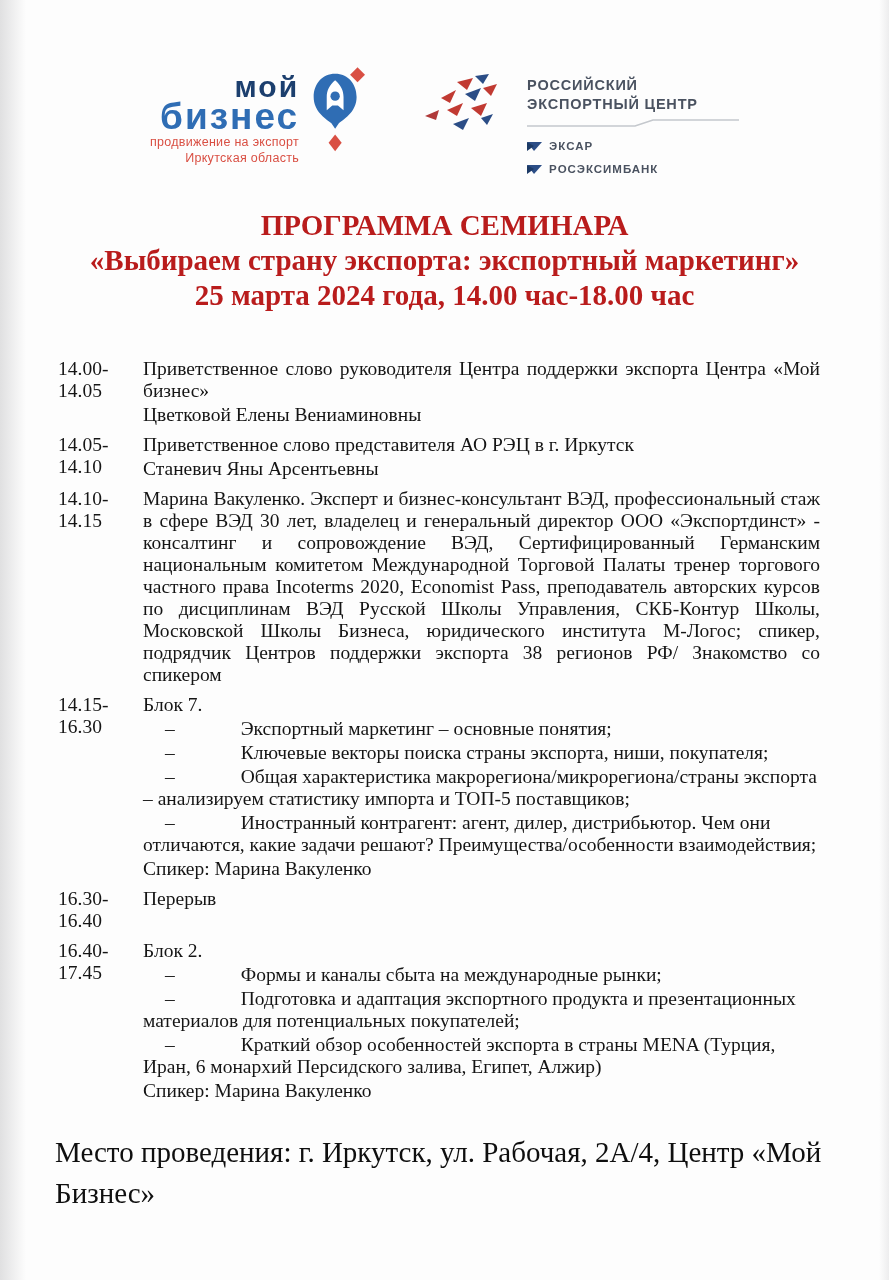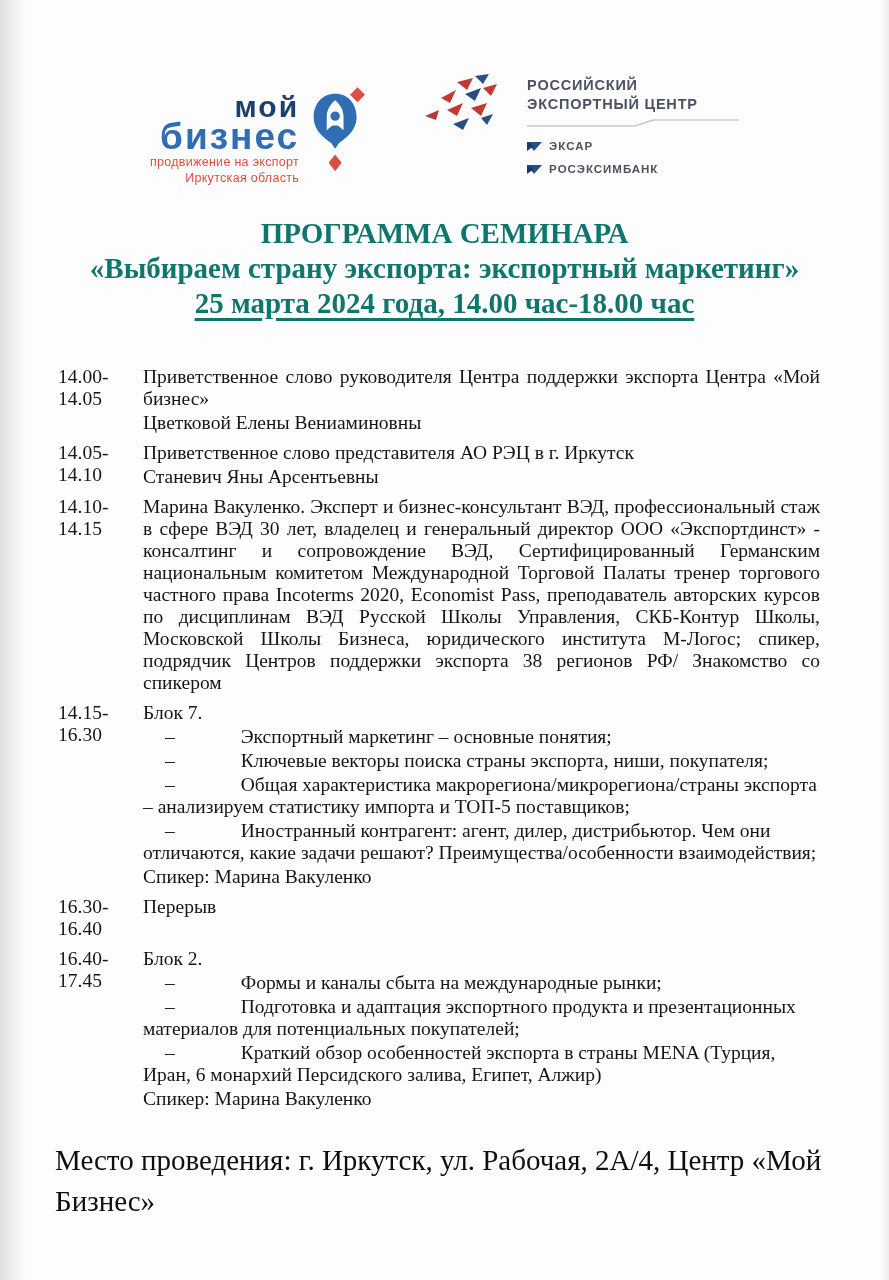--- a/index.html
+++ b/index.html
@@ -11,37 +11,37 @@
   }
   
   .scan-left{position:absolute;left:0;top:0;width:26px;height:100%;
     background:linear-gradient(to right,#e0e0e1,rgba(255,255,255,0));}
   .scan-right{position:absolute;right:0;top:0;width:10px;height:100%;
     background:linear-gradient(to left,#ededee,rgba(255,255,255,0));}
 
   
   .header{display:flex;justify-content:center;align-items:flex-start;
     gap:58px;padding-top:62px;}
-  .mb-logo{display:flex;align-items:center;gap:10px;margin-top:20px;}
+  .mb-logo{display:flex;align-items:center;gap:10px;}
   .mb-text{display:flex;flex-direction:column;align-items:flex-end;
     font-family:"Liberation Sans","DejaVu Sans",sans-serif;padding-top:12px;}
   .mb-word1{font-size:30px;font-weight:700;letter-spacing:2px;color:#1c3f6e;line-height:26px;}
   .mb-word2{font-size:37px;font-weight:700;letter-spacing:2px;color:#2f6db4;line-height:34px;}
   .mb-sub{font-size:12.5px;color:#d94f43;line-height:16px;letter-spacing:.3px;}
   .rec-logo{display:flex;align-items:flex-start;gap:24px;padding-top:8px;}
   .rec-text{font-family:"Liberation Sans","DejaVu Sans",sans-serif;padding-top:6px;}
   .rec-name{font-size:14.5px;font-weight:700;color:#4a5260;letter-spacing:.8px;line-height:19px;}
   .rec-members{}
   .rec-member{display:flex;align-items:center;gap:7px;margin-top:5px;}
   .rec-member-label{font-size:11.5px;font-weight:700;color:#4a5260;letter-spacing:1px;}
 
   
-  .title-block{text-align:center;margin-top:30px;font-weight:700;color:#0f766e;}
+  .title-block{text-align:center;margin-top:30px;font-weight:700;color:#b91c1c;}
   .title-line{font-size:29px;line-height:35px;}
-  .title-underlined{text-decoration:underline;text-decoration-thickness:2.5px;text-underline-offset:5px;}
+  .title-underlined{text-decoration-thickness:2.5px;text-underline-offset:5px;}
 
   
   #schedule{margin:45px 69px 0 58px;font-size:19.5px;line-height:22px;}
   .row{display:flex;margin-top:8px;}
   .row:first-child{margin-top:0;}
   .time{width:85px;flex-shrink:0;}
   .content{flex:1;min-width:0;}
   .para{margin:0;}
   .para + .para{margin-top:2px;}
   .para.justify{text-align:justify;}

